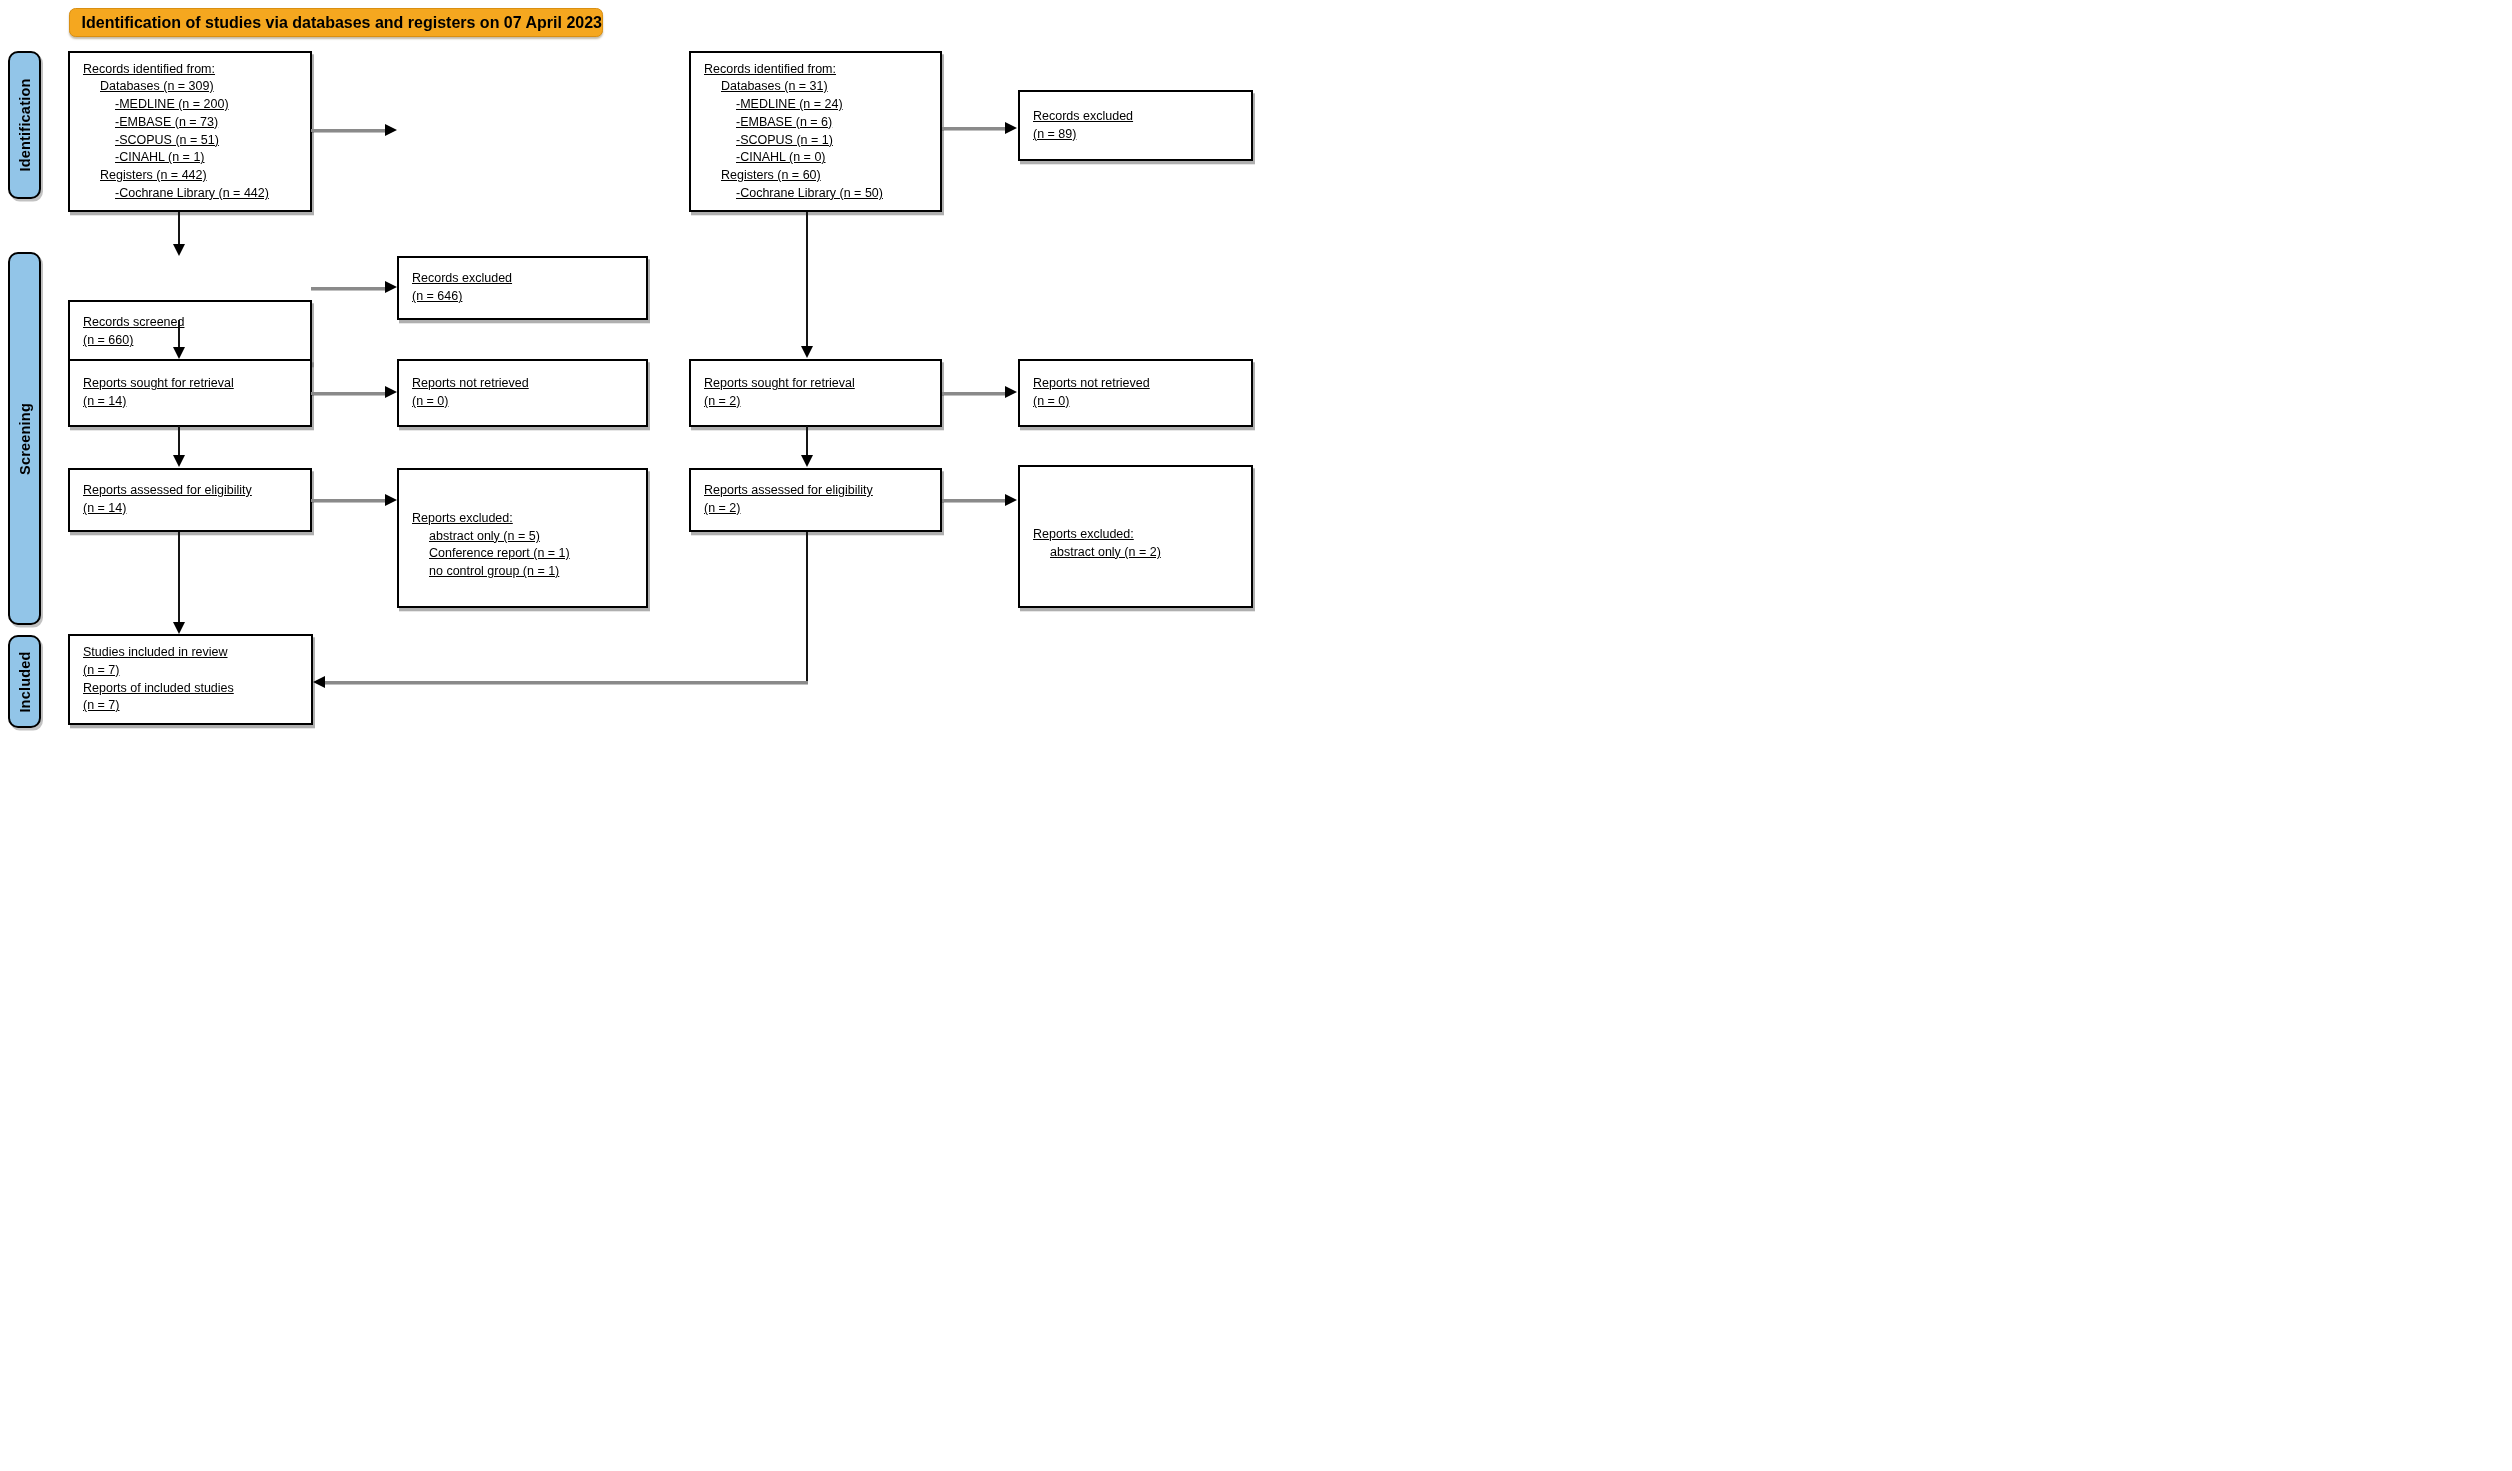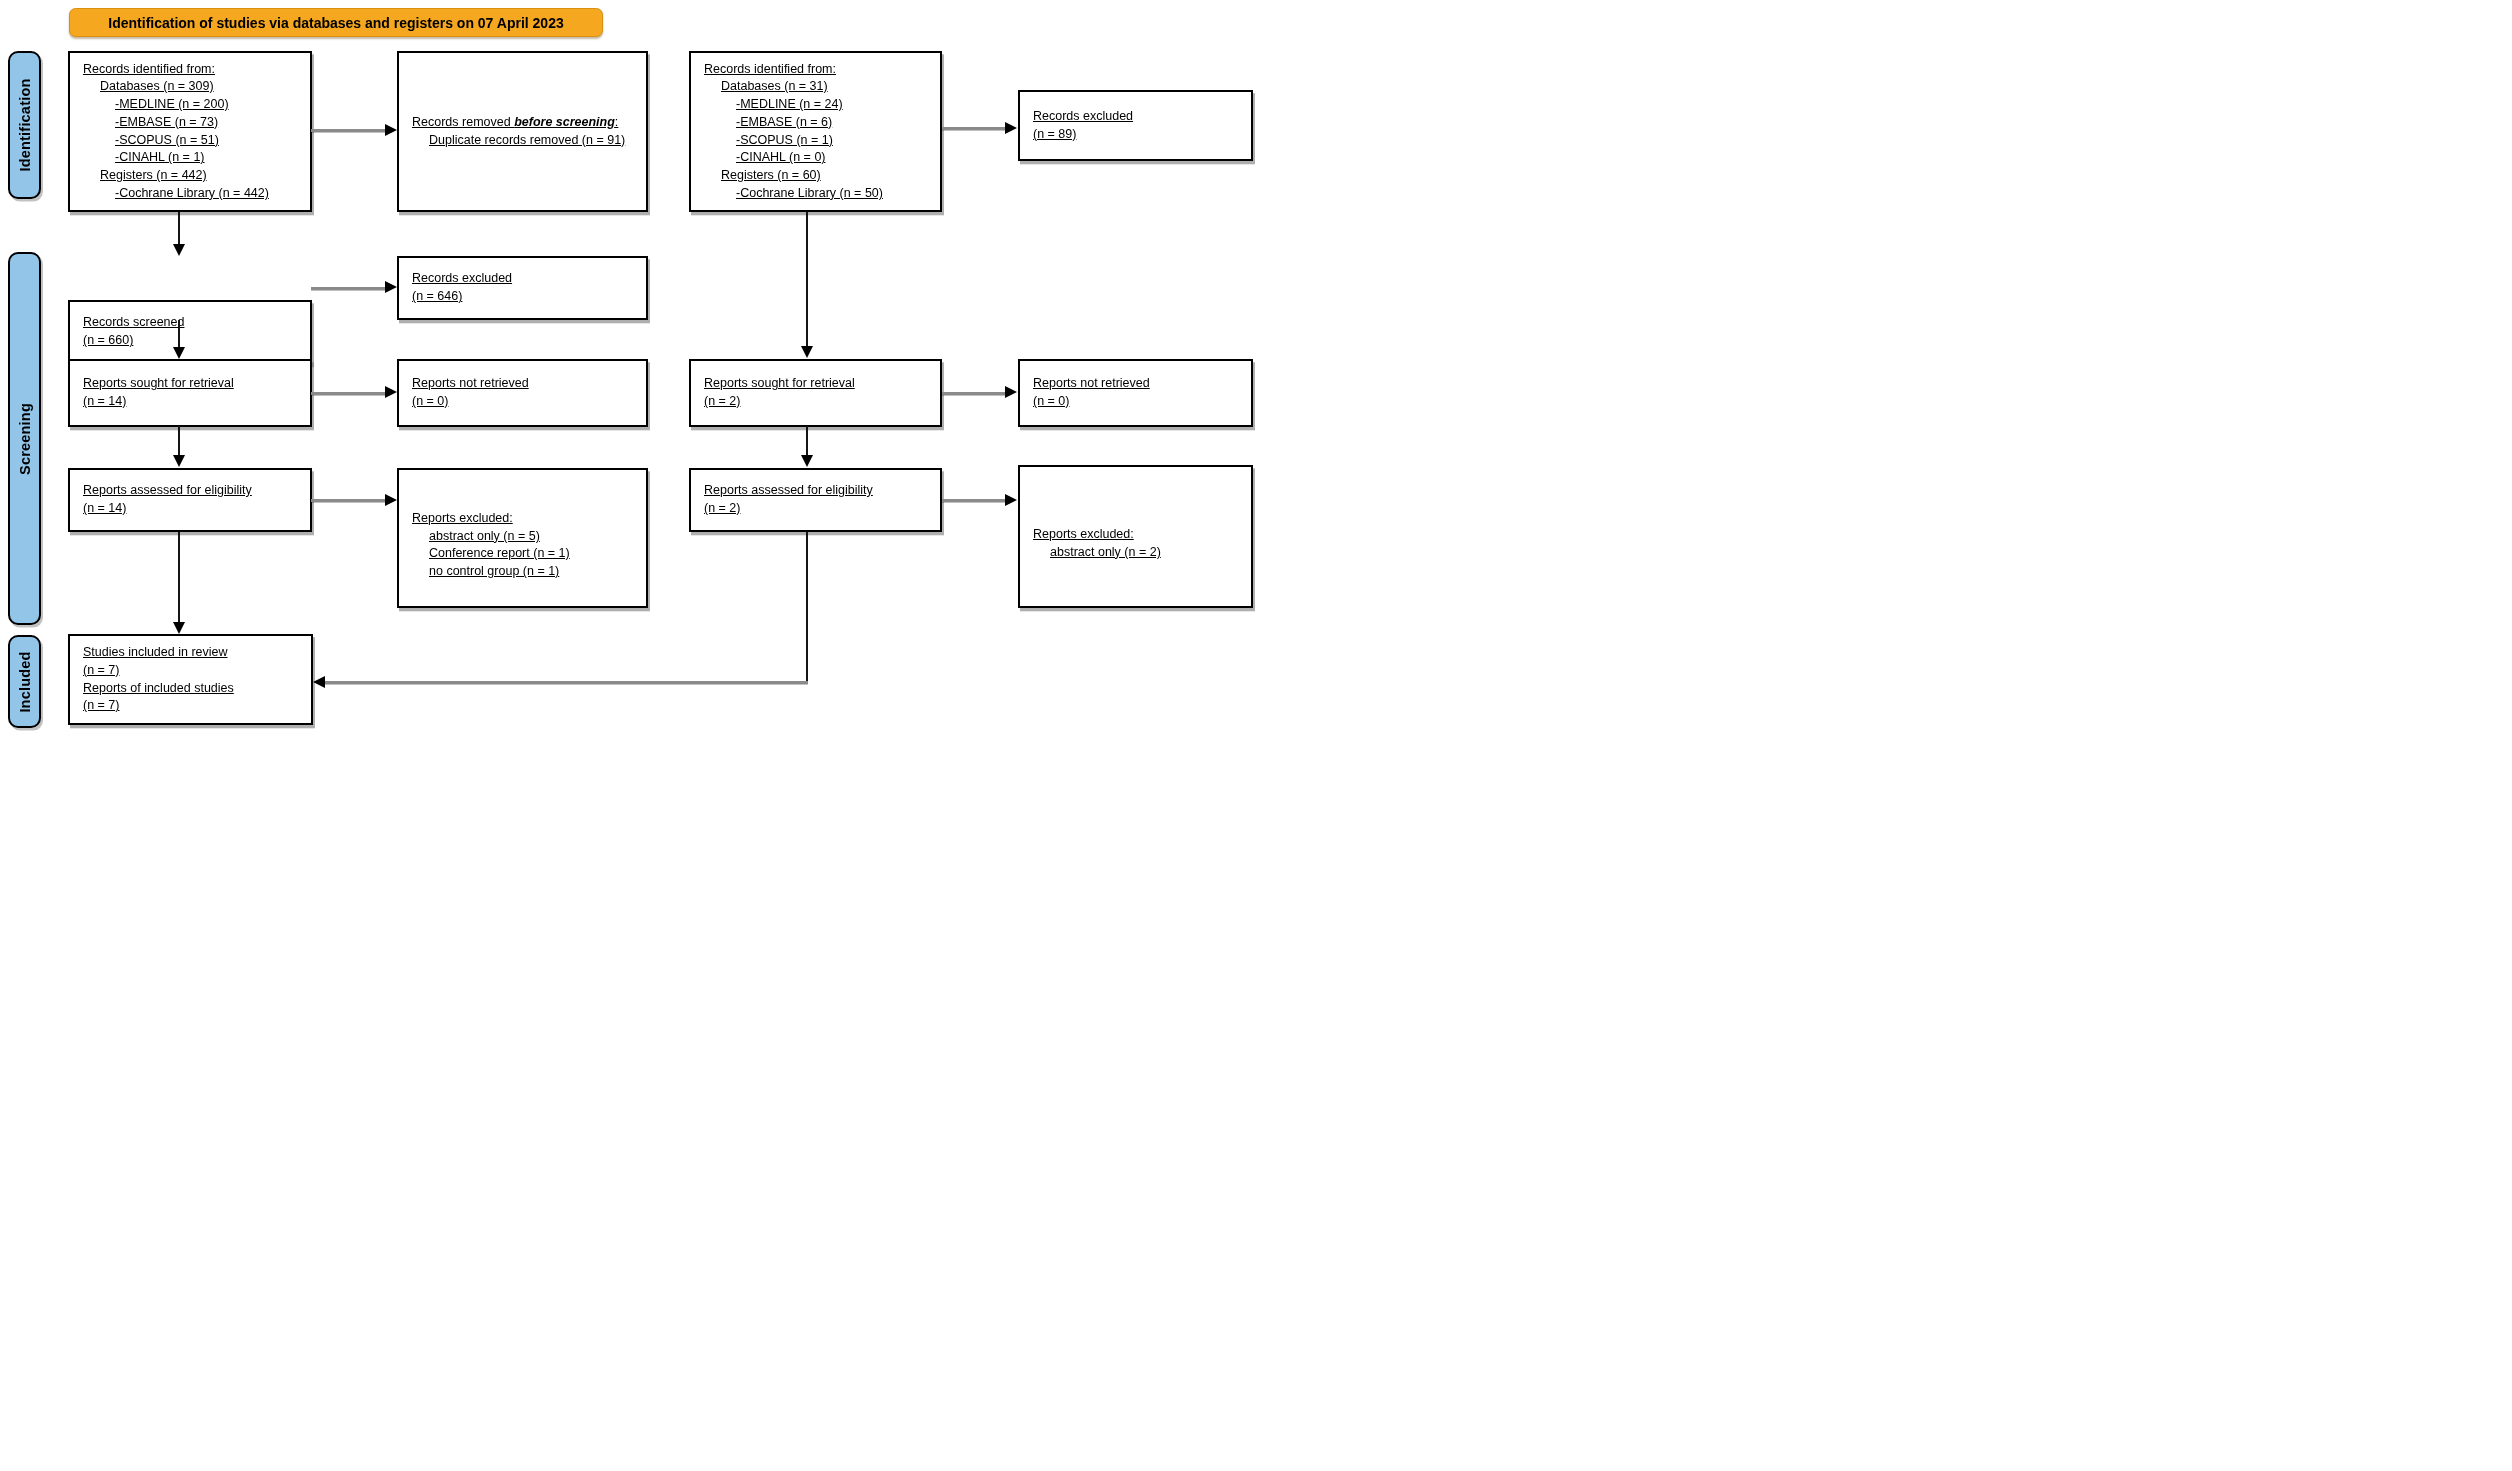--- a/index.html
+++ b/index.html
@@ -4,22 +4,22 @@
 <style>
   html,body{margin:0;padding:0;background:#ffffff;}
   .canvas{
     position:relative;width:1256px;height:736px;background:#fff;
     font-family:"Liberation Sans","DejaVu Sans",sans-serif;color:#000;
     overflow:hidden;
   }
   .banner{
     position:absolute;height:29px;border-radius:6.6px;
     background:var(--banner,#F5A71F);
-    display:flex;align-items:center;justify-content:center;
-    font-weight:bold;font-size:14px;
+    display:flex;align-items:center;justify-content:flex-end;
+    font-weight:bold;font-size:16px;
     box-shadow:0 2px 2px rgba(90,60,0,.35);
     border:0.7px solid #d98f12;
     box-sizing:border-box;
   }
   .stage{
     position:absolute;left:8px;width:33px;
     background:var(--stage,#92C5E8);
     border:2px solid #000;border-radius:10px;
     box-shadow:2px 2.6px 0 rgba(120,120,120,.45);
     display:flex;align-items:center;justify-content:center;
@@ -72,24 +72,20 @@
     <span class="ln">Records identified from:</span>
     <span class="ln ind1">Databases (n = 309)</span>
     <span class="ln ind2">-MEDLINE (n = 200)</span>
     <span class="ln ind2">-EMBASE (n = 73)</span>
     <span class="ln ind2">-SCOPUS (n = 51)</span>
     <span class="ln ind2">-CINAHL (n = 1)</span>
     <span class="ln ind1">Registers (n = 442)</span>
     <span class="ln ind2">-Cochrane Library (n = 442)</span>
   </div>
 
-  <div class="box" style="left:397px;top:51px;width:251px;height:161px;">
-    <span class="ln"><span>Records removed </span><span class="em">before screening</span><span>:</span></span>
-    <span class="ln ind1">Duplicate records removed (n = 91)</span>
-  </div>
 
   <div class="box" style="left:689px;top:51px;width:253px;height:161px;">
     <span class="ln">Records identified from:</span>
     <span class="ln ind1">Databases (n = 31)</span>
     <span class="ln ind2">-MEDLINE (n = 24)</span>
     <span class="ln ind2">-EMBASE (n = 6)</span>
     <span class="ln ind2">-SCOPUS (n = 1)</span>
     <span class="ln ind2">-CINAHL (n = 0)</span>
     <span class="ln ind1">Registers (n = 60)</span>
     <span class="ln ind2">-Cochrane Library (n = 50)</span>

